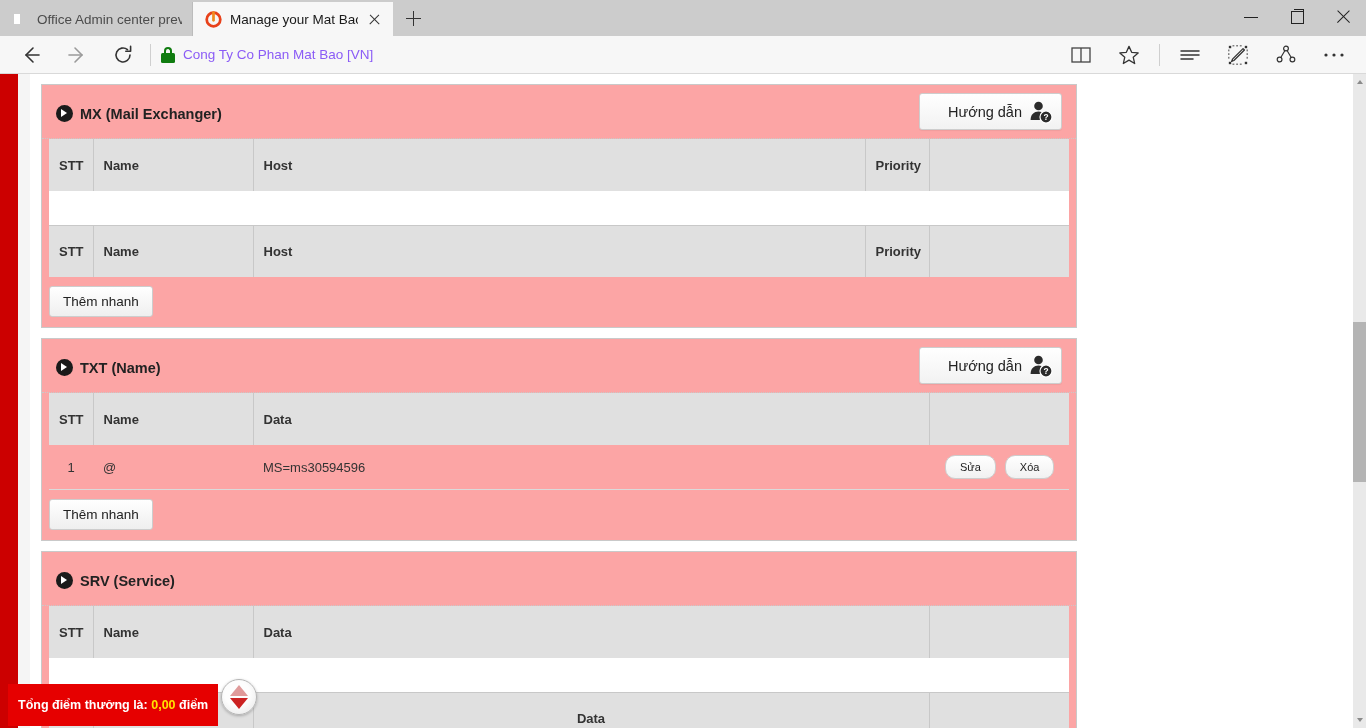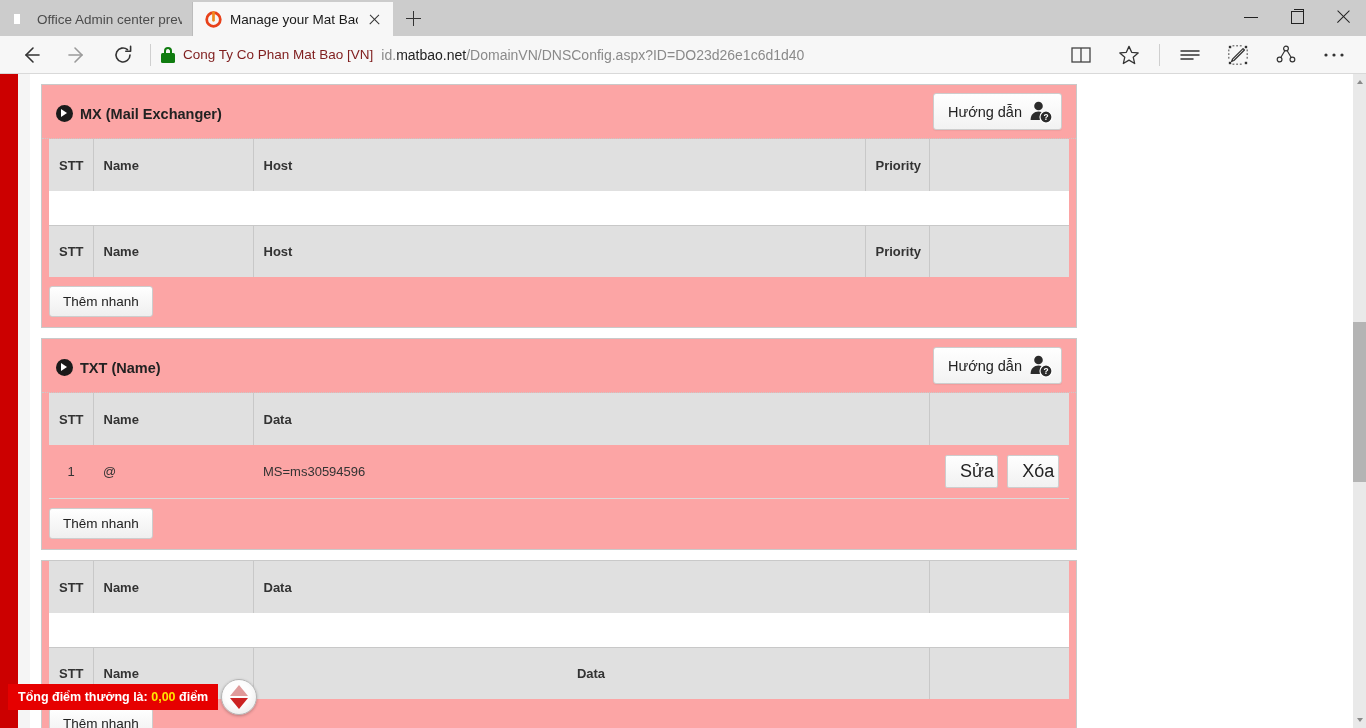--- a/index.html
+++ b/index.html
@@ -99,21 +99,21 @@
     flex: 1; height: 36px; display: flex; align-items: center;
     font-size: 14px; gap: 8px; padding-left: 2px;
   }
   .lock { width: 14px; height: 16px; position: relative; flex:0 0 14px; }
   .lock-body { position:absolute; left:0; bottom:0; width:14px; height:10px; background:#107c10; border-radius:1.5px;}
   .lock-shackle {
     position:absolute; left:3px; top:0; width:8px; height:8px;
     border: 2px solid #107c10; border-bottom: none;
     border-radius: 4px 4px 0 0;
   }
-  .org { color: #7f1d1d; font-size: 13.5px; white-space:nowrap; }
+  .org { color: #8b5cf6; font-size: 13.5px; white-space:nowrap; }
   .url { font-size: 14px; color: #8a8a8a; white-space:nowrap; }
   .url .dom { color:#222; }
   .toolbar-right { display:flex; align-items:center; }
   .tb { width: 48px; height: 36px; display:flex; align-items:center;justify-content:center;cursor:pointer;}
   .tb-sep { width:1px; height:22px; background:#cfcfcf; margin:0 6px;}
 
   
   .viewport {
     position: absolute; top: 74px; left: 0;
     width: 1366px; height: 654px;
@@ -160,21 +160,21 @@
     border-bottom: 4.3px solid transparent;
     border-left: 6px solid #fff;
   }
   .sec-title { font-size: 14.5px; font-weight: bold; color: #222; }
 
   .btn-guide {
     position:absolute; right: 14px; top: 8px;
     display:flex; align-items:center; gap: 6px;
     border: 1px solid #cdcdcd; border-radius: 3px;
     background: linear-gradient(#ffffff, #f2f2f2);
-    padding: 5px 8px 5px 14px;
+    padding: 5px 8px 5px 28px;
     font-size: 14.5px; color:#222; cursor:pointer;
     box-shadow: 0 1px 1px rgba(0,0,0,0.05);
   }
   .person-icon { width: 25px; height: 25px; position:relative; flex:0 0 25px;}
 
   .tbl { width: 100%; border-collapse: collapse; table-layout: fixed; }
   .tbl th {
     background: #e0e0e0; color:#333;
     font-size: 13px; font-weight: bold;
     text-align: left; padding: 9px 10px;
@@ -191,44 +191,44 @@
   .tbl tfoot th { border-top: 1px solid #c8c8c8; }
   .c-stt { width: 44px; }
   .c-name { width: 160px; }
   .c-prio { width: 64px; }
   .c-act { width: 140px; }
   .c-act-txt { width: 140px; }
   .center { text-align:center !important; }
 
   .row-actions { display:flex; gap:9px; justify-content:flex-start; padding-left:6px;}
   .btn-sm {
-    border: 1px solid #cdcdcd; border-radius: 2px;
+    border: 1px solid #cdcdcd; border-radius: 10px;
     background: linear-gradient(#ffffff, #f1f1f1);
-    padding: 5px 14px; font-size: 18px; color:#222; cursor:pointer;
+    padding: 5px 14px; font-size: 11px; color:#222; cursor:pointer;
     min-width: 45px; text-align:center;
   }
   .btn-add {
     margin: 9px 0 9px 7px;
     border: 1px solid #cdcdcd; border-radius: 3px;
     background: linear-gradient(#ffffff, #efefef);
     padding: 7px 13px; font-size: 13.5px; color:#222; cursor:pointer;
     display:inline-block;
   }
   .tbl-wrap { padding: 0 7px; }
   .panel-body { padding-bottom: 1px; }
 
   .srv-note { padding: 8px 14px 4px 14px; }
   .srv-note p { font-size: 13px; color:#222; line-height: 21px; }
 
   
   .reward-badge {
     position:absolute; left: 8px; top: 684px;
     background: #e60000; color:#fff;
     font-size: 12.5px; font-weight: bold;
-    padding: 6px 10px;
+    padding: 14px 10px;
     white-space: nowrap;
     z-index: 40;
   }
   .reward-badge .val { color: #ffe400; }
 
   
   .autoscroll {
     position:absolute; left: 221px; top: 679px;
     width: 36px; height: 36px; border-radius: 50%;
     background: radial-gradient(circle at 45% 40%, #fdfdfd 45%, #e4e4e4 100%);
@@ -327,21 +327,20 @@
     </div>
 
     <div class="nav-sep"></div>
 
     <div class="addrbar">
       <span class="lock">
         <span class="lock-shackle"></span>
           <span class="lock-body"></span>
       </span>
       <span class="org">Cong Ty Co Phan Mat Bao [VN]</span>
-      <span class="url"><span>id.</span><span class="dom">matbao.net</span><span>/DomainVN/DNSConfig.aspx?ID=DO23d26e1c6d1d40</span></span>
     </div>
 
     <div class="toolbar-right">
       <div class="tb">
         <svg width="22" height="20" viewBox="0 0 22 20">
           <rect x="2" y="3" width="18" height="14" fill="none" stroke="#444" stroke-width="1.3"></rect>
           <path d="M11 3 L11 17" stroke="#444" stroke-width="1.3"></path>
         </svg>
       </div>
       <div class="tb">
@@ -478,20 +477,24 @@
                   </td>
                 </tr>
               </tbody>
             </table>
           </div>
           <div class="btn-add">Thêm nhanh</div>
         </div>
       </div>
 
       <div class="panel">
+        <div class="panel-head">
+          <span class="sec-icon"></span>
+          <span class="sec-title">SRV (Service)</span>
+        </div>
         <div class="panel-body">
           <div class="tbl-wrap">
             <table class="tbl">
               <thead>
                 <tr>
                   <th class="c-stt">STT</th>
                   <th class="c-name">Name</th>
                   <th>Data</th>
                   <th class="c-act-txt"></th>
                 </tr>

